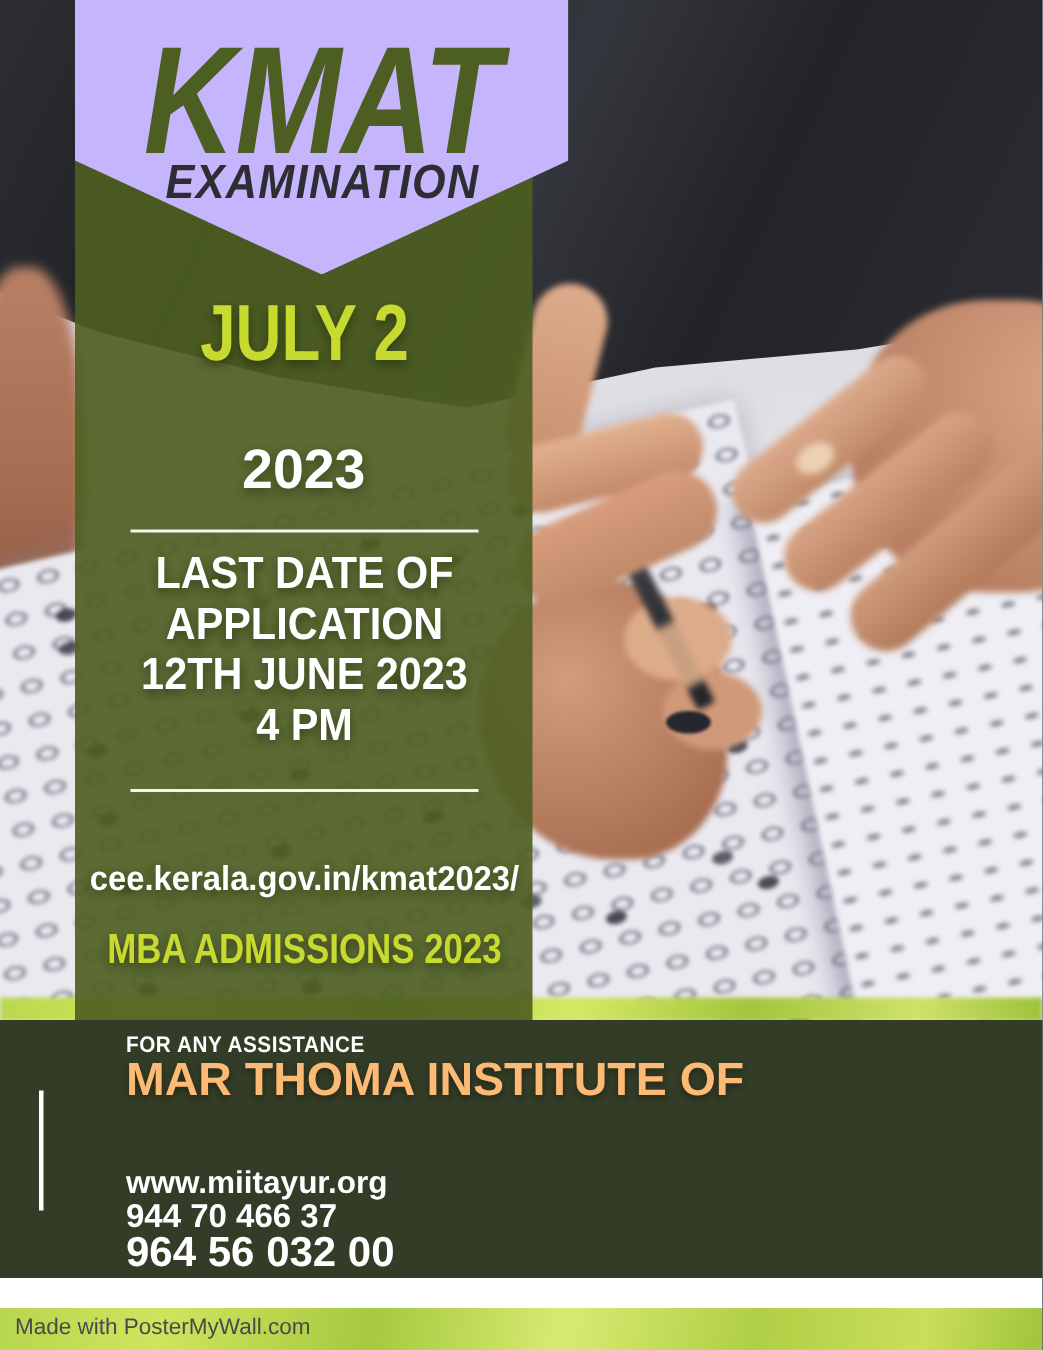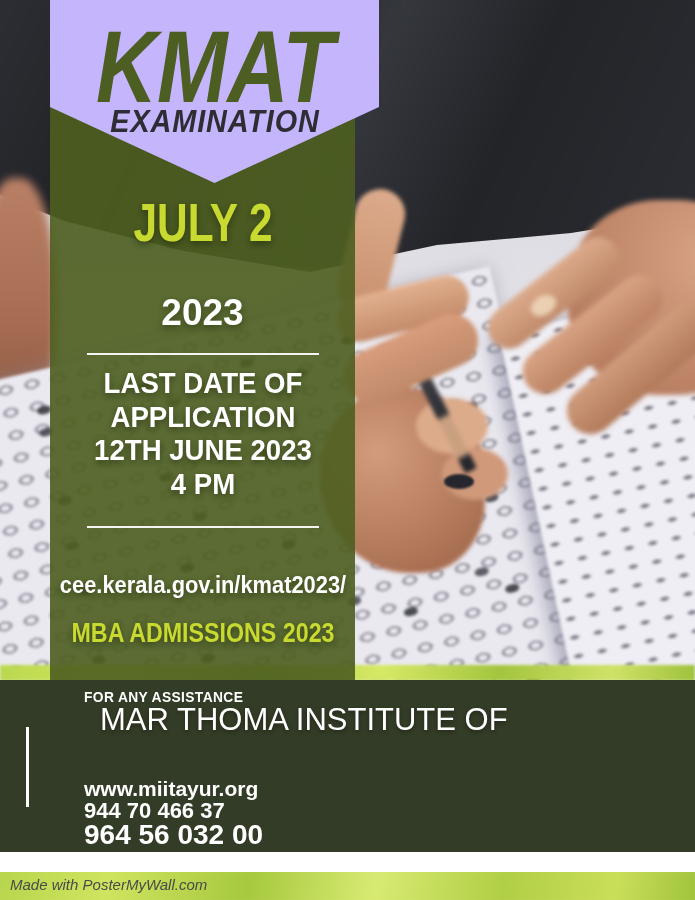--- a/index.html
+++ b/index.html
@@ -84,30 +84,30 @@
   .deadline{position:absolute;left:50%;top:366px;transform:translateX(-50%) scaleX(0.92);
     font-size:30px;line-height:33.5px;font-weight:bold;color:#ffffff;text-align:center;white-space:nowrap;
     text-shadow:0 3px 7px rgba(18,24,4,0.45);}
   .weburl{top:572px;transform:translateX(-50%) scaleX(0.95);font-size:23px;line-height:26px;color:#ffffff;}
   .mba{top:618px;transform:translateX(-50%) scaleX(0.83);font-size:28px;line-height:30px;color:#c8da2f;}
 
   
   .band{position:absolute;left:0;top:680px;width:695px;height:172px;background:#333c26;color:#fff;}
   .band .assist{position:absolute;left:84px;top:8px;font-size:15px;font-weight:bold;letter-spacing:0.4px;
     transform:scaleX(0.92);transform-origin:left center;white-space:nowrap;}
-  .band .inst{position:absolute;left:84px;top:23px;font-size:31px;line-height:33px;font-weight:normal;
-    color:#ffffff;white-space:nowrap;text-shadow:0 2px 4px rgba(0,0,0,0.35);margin-left:16px;}
+  .band .inst{position:absolute;left:84px;top:23px;font-size:31px;line-height:33px;font-weight:bold;
+    color:#fdba74;white-space:nowrap;text-shadow:0 2px 4px rgba(0,0,0,0.35);}
   .band .www{position:absolute;left:84px;top:97px;font-size:21px;font-weight:bold;white-space:nowrap;text-align:center;}
   .band .ph1{position:absolute;left:84px;top:119px;font-size:22px;line-height:24px;font-weight:bold;white-space:nowrap;}
   .band .ph2{position:absolute;left:84px;top:143px;font-size:28px;line-height:24px;font-weight:bold;white-space:nowrap;}
   .band .vbar{position:absolute;left:26px;top:47px;width:3px;height:80px;background:#ffffff;}
 
   
   .white-strip{position:absolute;left:0;top:852px;width:695px;height:20px;background:#ffffff;}
-  .wm{position:absolute;left:0;top:872px;width:695px;height:28px;overflow:hidden;font-style:italic;}
+  .wm{position:absolute;left:0;top:872px;width:695px;height:28px;overflow:hidden;}
   .wm-grass{position:absolute;inset:-4px;
     background:linear-gradient(100deg,#b6d54d 0%,#cfe45f 16%,#a6c93e 36%,#d8ea72 54%,#b0cf45 72%,#cade5a 88%,#9ec23b 100%);
     filter:blur(2.5px);}
   .wm-text{position:absolute;left:10px;top:0;height:28px;line-height:26px;font-size:15px;color:#4a4a4a;}
 </style>
 </head>
 <body>
 
 <div class="stage">
 

